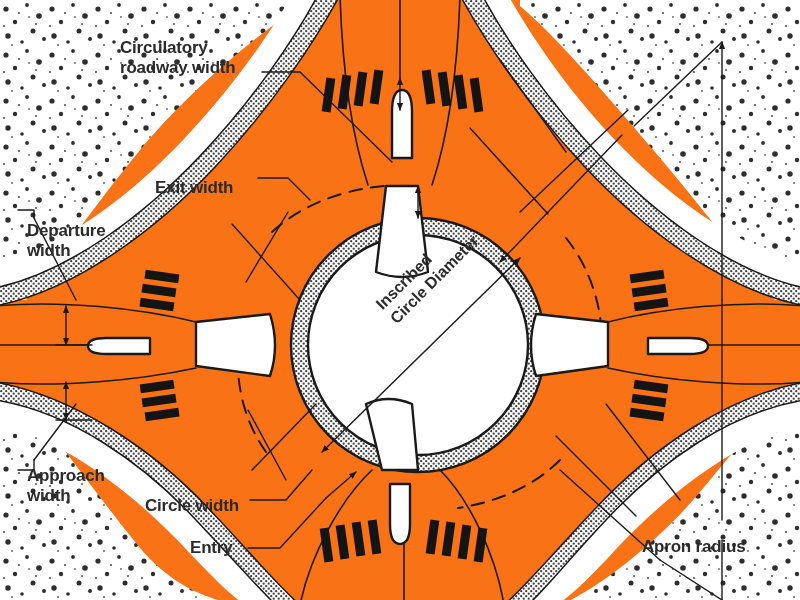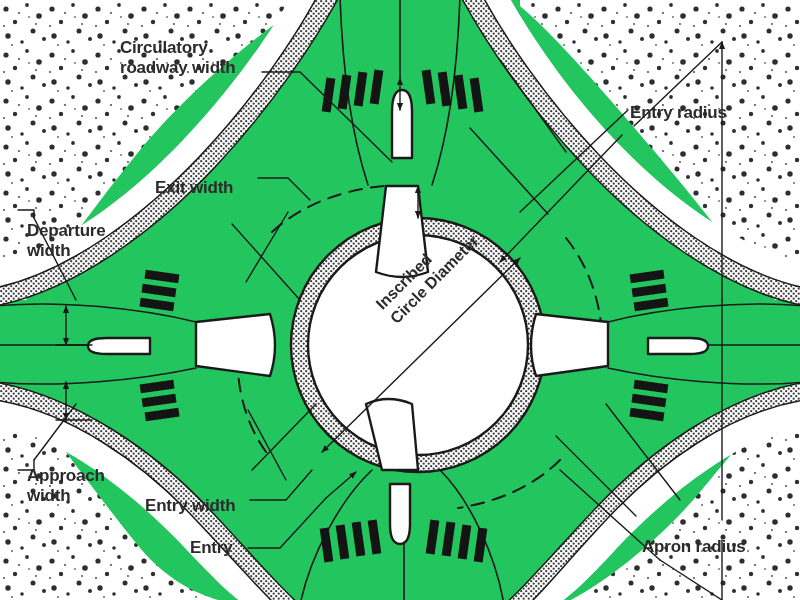--- a/index.html
+++ b/index.html
@@ -1,19 +1,19 @@
 <!DOCTYPE html>
 <html><head>
 <meta charset="utf-8">
 <title>Roundabout Geometric Elements Diagram</title>
 <style>
   html,body{margin:0;padding:0;background:#ffffff;}
   body{width:800px;height:600px;overflow:hidden;
        font-family:"Liberation Sans","DejaVu Sans",sans-serif;}
-  #stage{position:relative;width:800px;height:600px;background:#22c55e;}
+  #stage{position:relative;width:800px;height:600px;background:#f97316;}
   svg.diagram{position:absolute;left:0;top:0;width:800px;height:600px;}
 
   .lbl{
     position:absolute;
     font-family:"Liberation Sans","DejaVu Sans",sans-serif;
     font-weight:bold;
     font-size:17px;
     line-height:20px;
     color:#2b2b2b;
     white-space:pre;
@@ -256,32 +256,31 @@
         <path d="M722,42 L634,126"></path>
         <path d="M660,560 L722,600"></path>
       </g>
 
     </g>
   </svg>
 
   <div class="lbl" style="left:120px; top:38px;">Circulatory
 roadway width</div>
 
-  <div class="lbl" style="left:630px; top:103px;">Entry radius</div>
 
   <div class="lbl" style="left:155px; top:178px;">Exit width</div>
 
   <div class="lbl" style="left:27px; top:221px;">Departure
 width</div>
 
   <div class="lbl rot" style="left:372px; top:300px; transform:rotate(-45deg);">Inscribed
 Circle Diameter</div>
 
   <div class="lbl" style="left:27px; top:466px;">Approach
 width</div>
 
-  <div class="lbl" style="left:145px; top:496px;">Entry width</div>
+  <div class="lbl" style="left:145px; top:496px;">Circle width</div>
 
   <div class="lbl" style="left:190px; top:538px;">Entry</div>
 
   <div class="lbl" style="left:642px; top:537px;">Apron radius</div>
 
 </div>
 
 </body></html>

